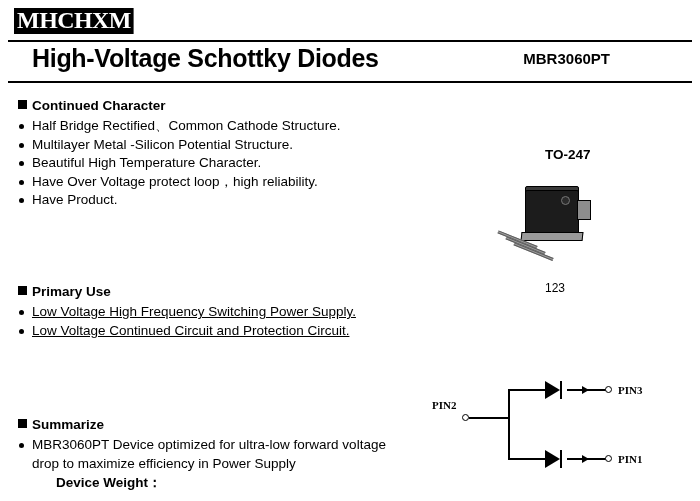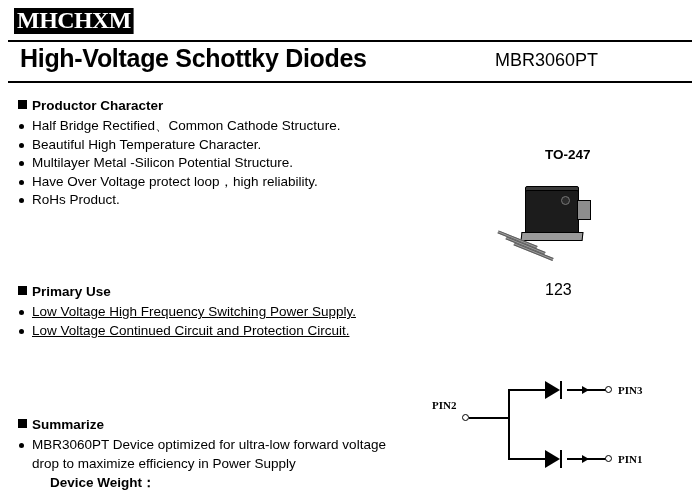--- a/index.html
+++ b/index.html
@@ -29,37 +29,37 @@
     letter-spacing: -0.5px;
     background: #000;
     color: #fff;
     padding: 0 3px 1px 3px;
     line-height: 25px;
     transform: scaleX(1.04);
     transform-origin: left center;
   }
   .title-row {
     position: absolute;
-    left: 0; top: 44px;
+    left: 12px; top: 44px;
     width: 616px;
     height: 30px;
   }
   .doc-title {
     position: absolute;
     left: 20px; top: 0;
     font-size: 25px;
     font-weight: bold;
     letter-spacing: -0.3px;
     white-space: nowrap;
   }
   .part-number {
     position: absolute;
     right: 18px; top: 6px;
-    font-size: 18px;
-    font-weight: normal;
+    font-size: 15px;
+    font-weight: bold;
     letter-spacing: 0px;
   }
   .rule {
     position: absolute;
     left: 8px;
     width: 684px;
     height: 2px;
     background: #000;
   }
   .rule.top { top: 40px; }
@@ -105,21 +105,21 @@
   
   .pkg-label {
     position: absolute;
     left: 545px; top: 147px;
     font-size: 13.5px;
     font-weight: bold;
   }
   .pkg-pins-label {
     position: absolute;
     left: 545px; top: 281px;
-    font-size: 16px;
+    font-size: 12px;
   }
   .pkg {
     position: absolute;
     left: 495px; top: 190px;
     width: 120px; height: 85px;
   }
   
   .pkg .body {
     position: absolute;
     left: 30px; top: 0px;
@@ -217,47 +217,47 @@
   }
   .arrow-r {
     position: absolute;
     width: 0; height: 0;
     border-top: 4px solid transparent;
     border-bottom: 4px solid transparent;
     border-left: 7px solid #000;
   }
   .dev-weight {
     position: absolute;
-    left: 50px; top: 474px;
+    left: 56px; top: 474px;
     font-size: 13.5px;
     font-weight: bold;
   }
 </style>
 </head>
 <body>
 
 <div class="page">
 
   <div class="logo">MHCHXM</div>
   <div class="rule top"></div>
   <div class="title-row">
     <div class="doc-title">High-Voltage Schottky Diodes</div>
     <div class="part-number">MBR3060PT</div>
   </div>
   <div class="rule bottom"></div>
 
   <div class="section-head" style="left:18px; top:98px;">
-    <span class="sq"></span><span>Productor Character</span>
+    <span class="sq"></span><span>Continued Character</span>
   </div>
   <ul class="bullets" style="left:18px; top:117px; width:470px;">
     <li>Half Bridge Rectified、Common Cathode Structure.</li>
+    <li>Multilayer Metal -Silicon Potential Structure.</li>
     <li>Beautiful High Temperature Character.</li>
-    <li>Multilayer Metal -Silicon Potential Structure.</li>
     <li>Have Over Voltage protect loop，high  reliability.</li>
-    <li>RoHs Product.</li>
+    <li>Have Product.</li>
   </ul>
 
   <div class="section-head" style="left:18px; top:284px;">
     <span class="sq"></span><span>Primary Use</span>
   </div>
   <ul class="bullets" style="left:18px; top:303px; width:430px;text-decoration:underline;">
     <li>Low Voltage High Frequency Switching Power Supply.</li>
     <li>Low Voltage Continued  Circuit and Protection Circuit.</li>
   </ul>
 

